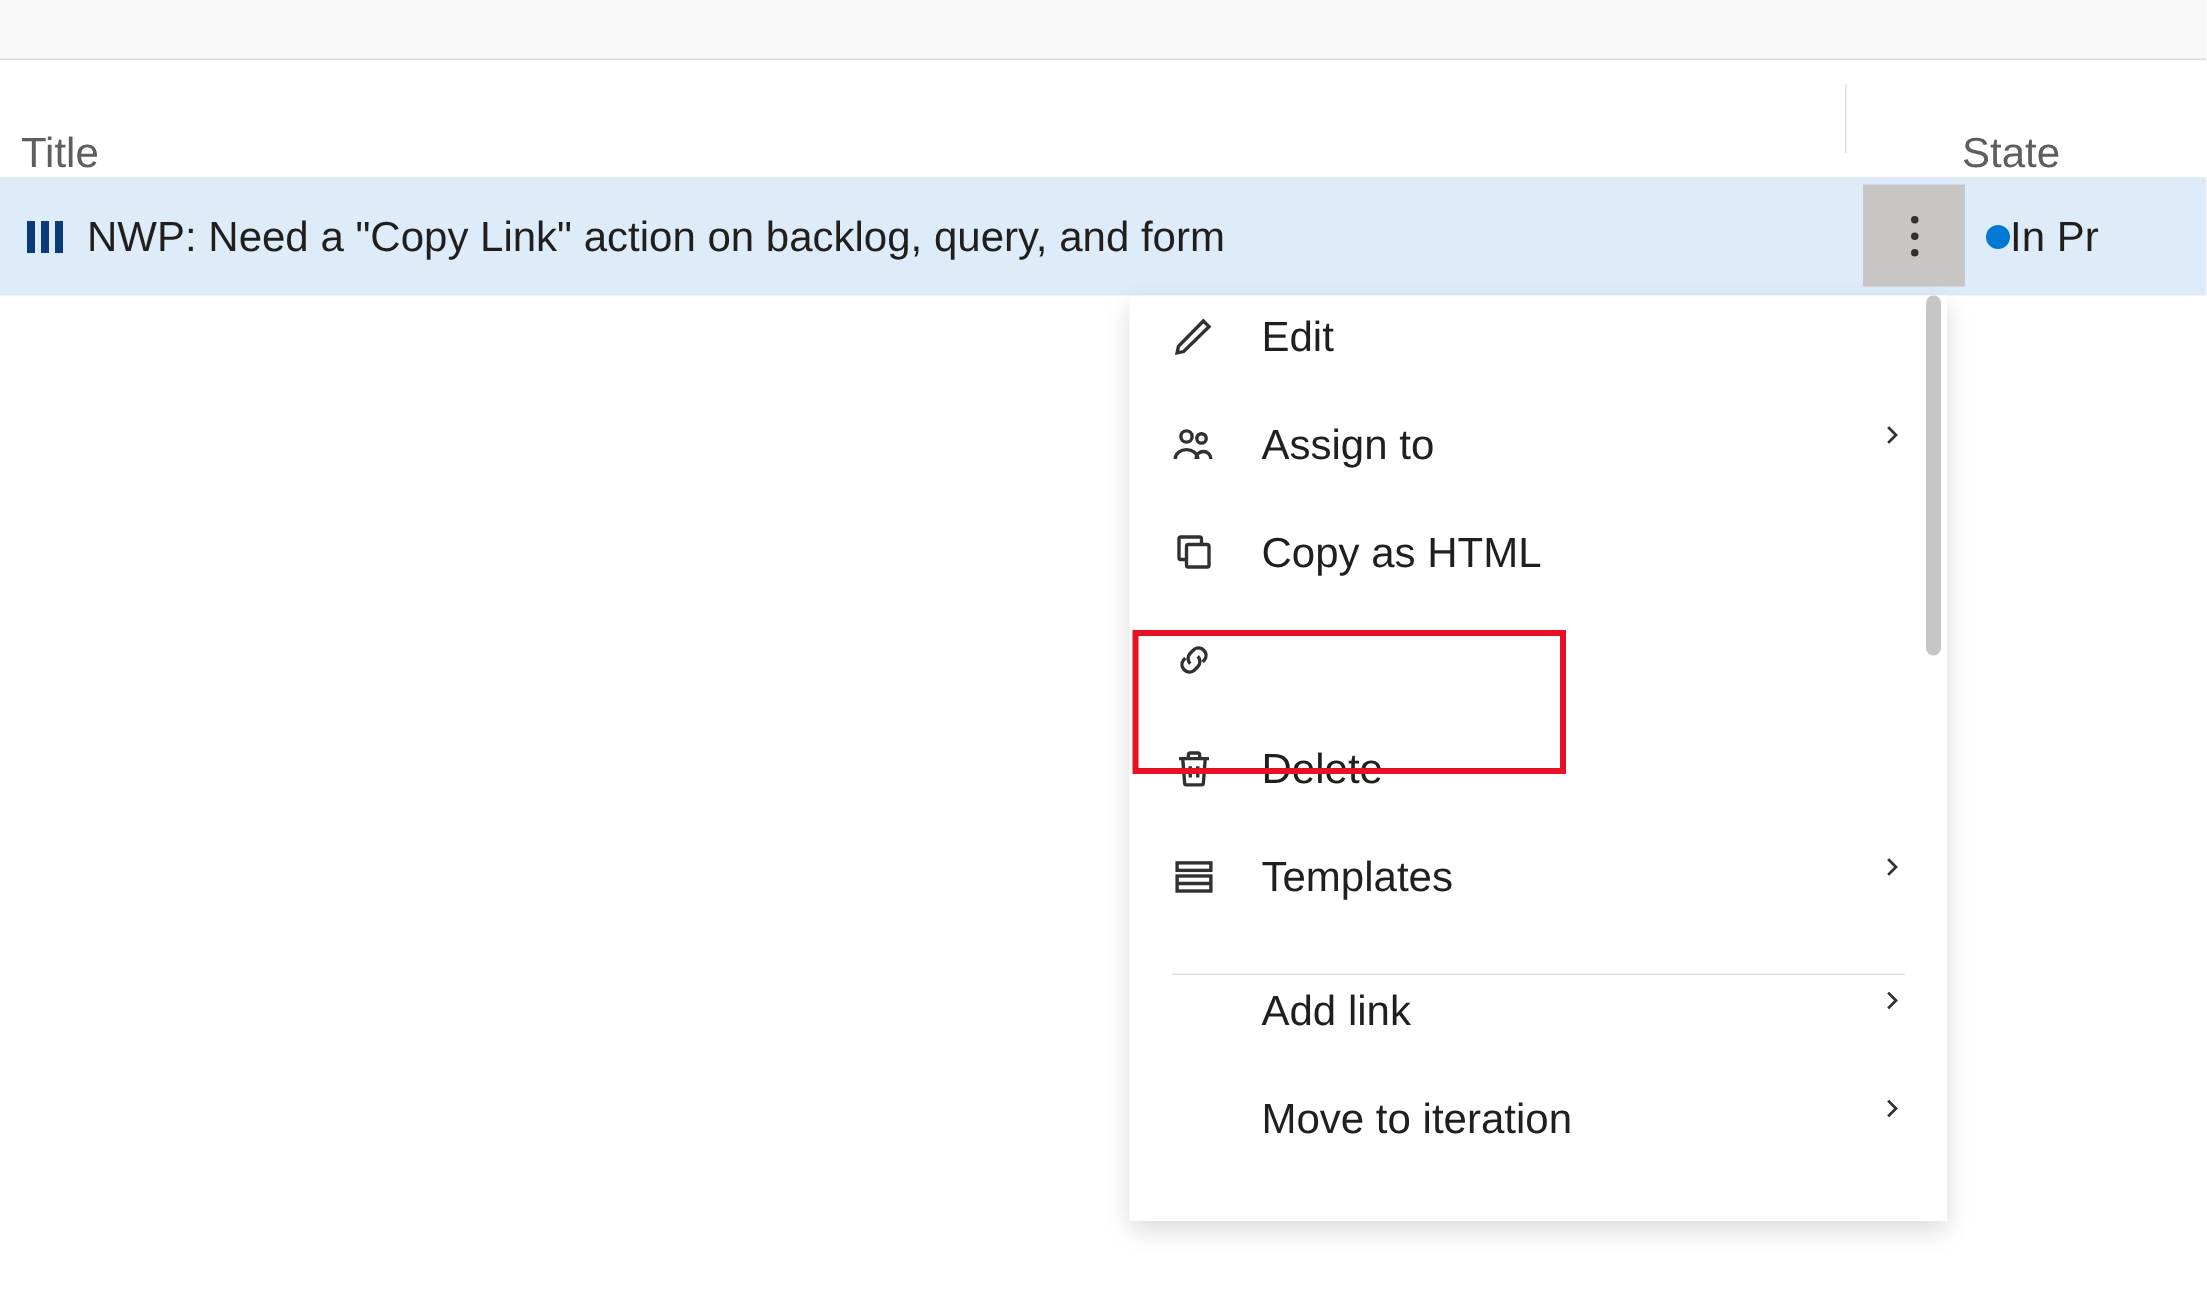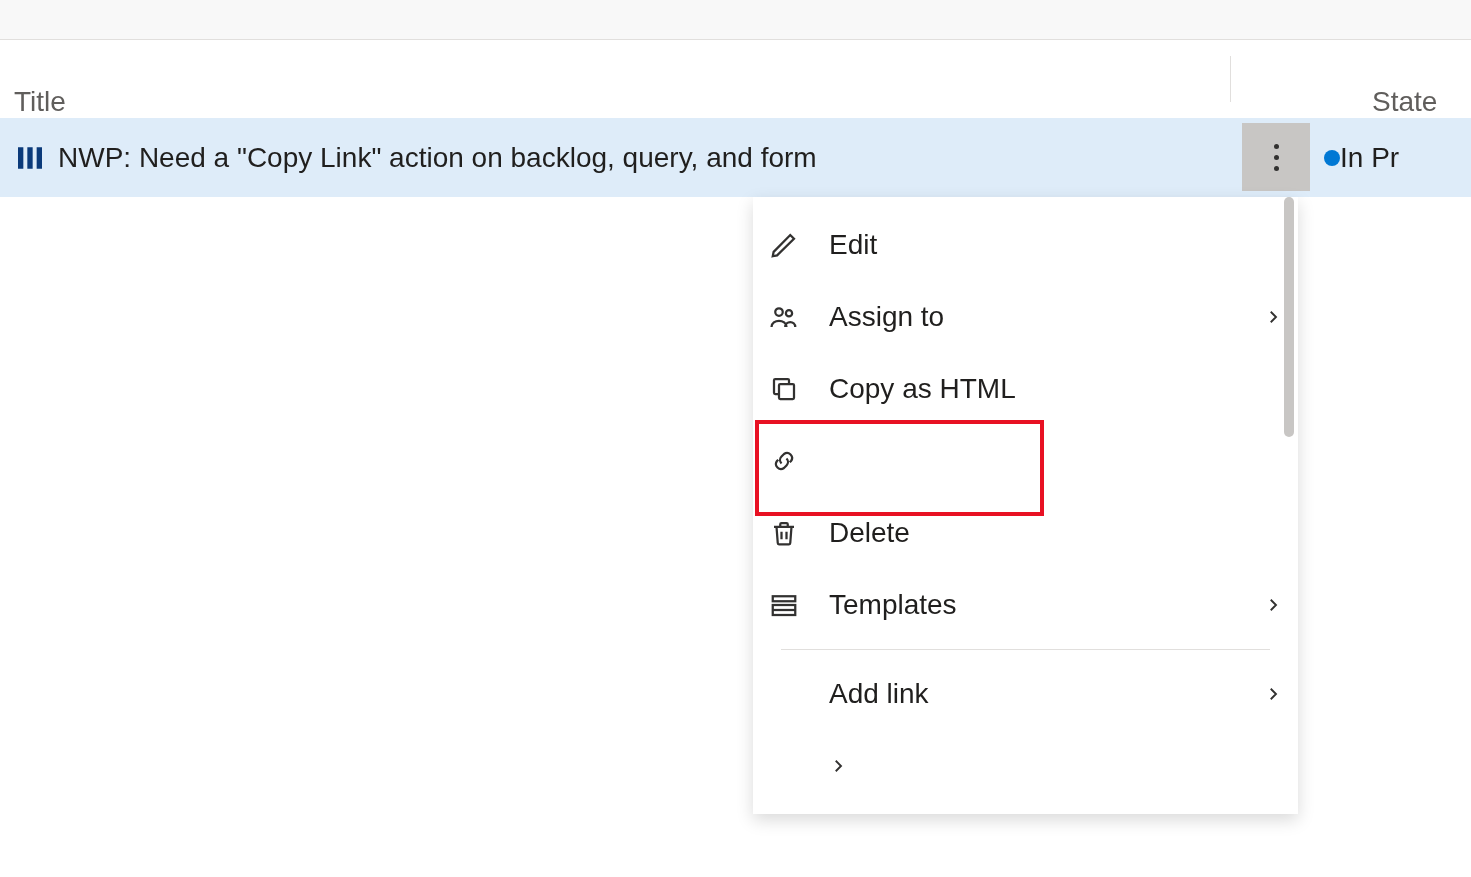--- a/index.html
+++ b/index.html
@@ -32,21 +32,21 @@
     .col-divider {
       position: absolute;
       left: 1230px;
       top: 16px;
       bottom: 16px;
       width: 1px;
       background: #e1dfdd;
     }
     .col-state {
       position: absolute;
-      left: 1372px;
+      left: 1308px;
       font-size: 28px;
       color: #605e5c;
     }
     .item-row {
       display: flex;
       align-items: center;
       height: 79px;
       background: #deecf9;
       position: relative;
       padding-left: 14px;
@@ -106,23 +106,22 @@
       position: absolute;
       top: 197px;
       left: 753px;
       width: 545px;
       background: #ffffff;
       box-shadow: 0 6px 16px rgba(0,0,0,0.15);
       padding: 12px 0;
     }
     .menu-item {
       display: flex;
-      align-items: center;
       height: 72px;
-      padding: 0 16px;
+      padding: 0 28px;
       cursor: pointer;
       position: relative;
     }
     .menu-icon {
       width: 30px;
       height: 30px;
       margin-right: 30px;
       flex-shrink: 0;
       display: flex;
       align-items: center;
@@ -271,20 +270,21 @@
     <span class="menu-label">Add link</span>
     <span class="menu-chevron">
       <svg viewBox="0 0 24 24" fill="none" stroke="#323130" stroke-width="2.5">
           <path d="M9 5l7 7-7 7"></path>
         </svg>
     </span>
   </div>
 
   <div class="menu-item">
     <span class="menu-icon-spacer"></span>
+    <span class="menu-label">Move to iteration</span>
     <span class="menu-chevron">
       <svg viewBox="0 0 24 24" fill="none" stroke="#323130" stroke-width="2.5">
           <path d="M9 5l7 7-7 7"></path>
         </svg>
     </span>
   </div>
 </div>
 
 <div class="highlight-box" style="top:420px; left:755px; width:289px; height:96px;"></div>
 

